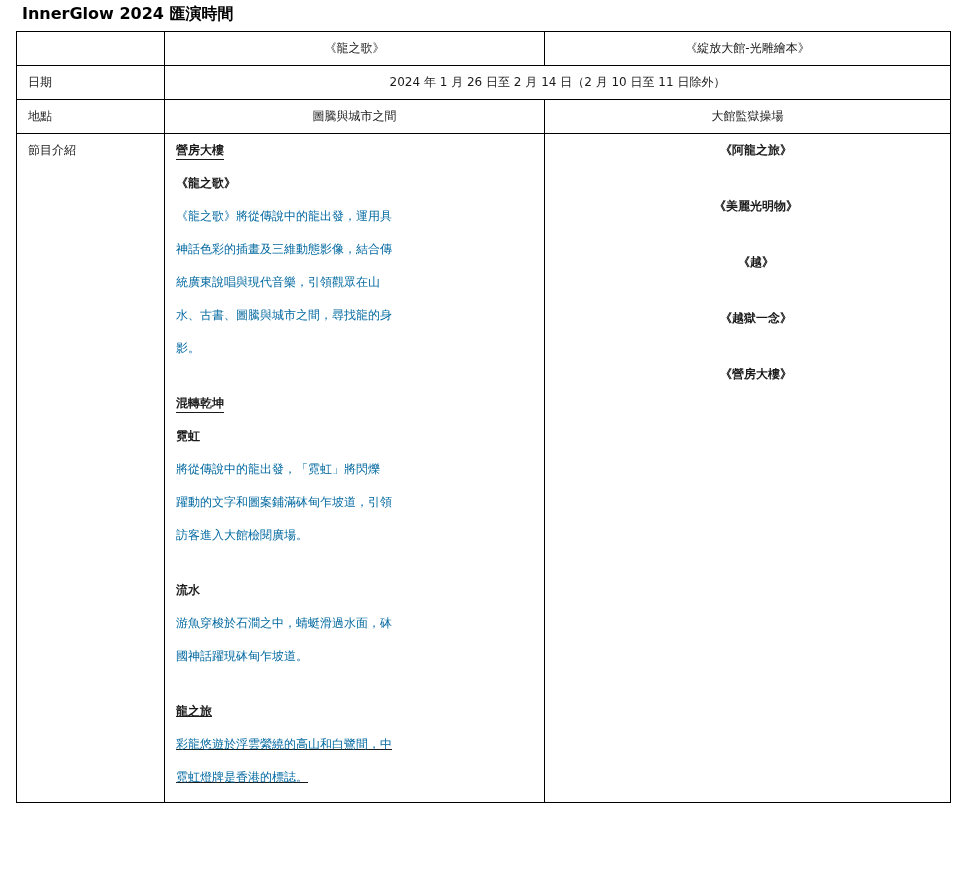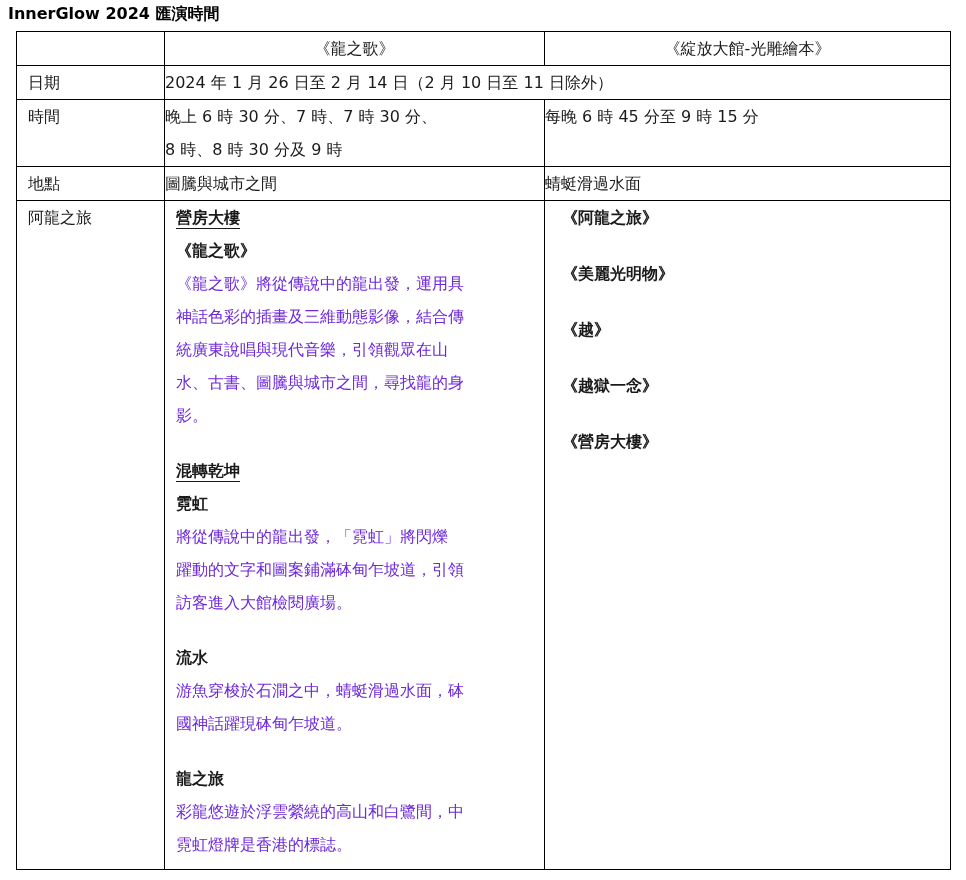--- a/index.html
+++ b/index.html
@@ -2,59 +2,59 @@
 <html><head>
   <meta charset="utf-8">
   <style>
     html, body { margin: 0; padding: 0; background: #ffffff; }
     body {
       width: 966px; height: 880px; position: relative; overflow: hidden;
       font-family: "DejaVu Sans", "Liberation Sans", sans-serif;
       color: #1a1a1a;
     }
     .title {
-      position: absolute; left: 8px; top: 4px;
+      position: absolute; left: 22px; top: 4px;
       font-size: 16px; font-weight: bold; color: #000;
       font-family: "DejaVu Sans", "Liberation Sans", sans-serif;
       letter-spacing: 0px;
     }
     table.sched {
       position: absolute; left: 16px; top: 31px;
       border-collapse: collapse;
       table-layout: fixed;
       width: 934px;
     }
     table.sched td {
       border: 1.5px solid #000;
       vertical-align: top;
       padding: 0;
-      font-size: 16px;
+      font-size: 12px;
       line-height: 33px;
     }
     col.c1 { width: 148px; }
     col.c2 { width: 380px; }
     col.c3 { width: 406px; }
     .lbl { padding-left: 11px !important; }
-    .center { text-align: left; }
+    .center { text-align: center; }
     .hdr { height: 33px; text-align: center; font-weight: normal; }
     .r-date td { height: 33px; }
     .r-time td { height: 65px; }
     .r-loc td { height: 33px; }
     .r-prog td { height: 665px; }
     .prog-left { padding-left: 11px !important; padding-right: 10px !important; }
     .prog-right { padding-left: 17px !important; }
     .sec-title {
       font-weight: bold; text-decoration: underline; text-underline-offset: 5px;
       display: block; margin-top: 0;
     }
     .item-title { font-weight: bold; display: block; }
-    .item-desc { display: block; color: #6d28d9; }
+    .item-desc { display: block; color: #0369a1; }
     .block { margin-bottom: 22px; }
-    .block:last-child { margin-bottom: 8px; }
-    .right-item { font-weight: bold; display: block; line-height: 33px; margin-bottom: 23px; }
+    .block:last-child { margin-bottom: 8px; text-decoration: underline; }
+    .right-item { font-weight: bold; display: block; line-height: 33px; margin-bottom: 23px; text-align: center; }
     .right-item:first-child { margin-top: 0; }
     .line { display: block; }
   </style>
 </head>
 <body>
 
 <div class="title">InnerGlow 2024 匯演時間</div>
 
 <table class="sched">
   <colgroup>
@@ -65,35 +65,27 @@
   <tbody>
       <tr class="r-head">
     <td class="hdr"></td>
     <td class="hdr">《龍之歌》</td>
     <td class="hdr">《綻放大館-光雕繪本》</td>
   </tr>
   <tr class="r-date">
     <td class="lbl">日期</td>
     <td class="center" colspan="2">2024 年 1 月 26 日至 2 月 14 日（2 月 10 日至 11 日除外）</td>
   </tr>
-  <tr class="r-time">
-    <td class="lbl">時間</td>
-    <td class="center">
-      <span class="line">晚上 6 時 30 分、7 時、7 時 30 分、</span>
-      <span class="line">8 時、8 時 30 分及 9 時</span>
-    </td>
-    <td class="center">每晚 6 時 45 分至 9 時 15 分</td>
-  </tr>
   <tr class="r-loc">
     <td class="lbl">地點</td>
     <td class="center">圖騰與城市之間</td>
-    <td class="center">蜻蜓滑過水面</td>
+    <td class="center">大館監獄操場</td>
   </tr>
   <tr class="r-prog">
-    <td class="lbl">阿龍之旅</td>
+    <td class="lbl">節目介紹</td>
     <td class="prog-left">
 
       <div class="block">
         <span class="sec-title">營房大樓</span>
         <span class="item-title">《龍之歌》</span>
         <span class="item-desc">《龍之歌》將從傳說中的龍出發，運用具</span>
         <span class="item-desc">神話色彩的插畫及三維動態影像，結合傳</span>
         <span class="item-desc">統廣東說唱與現代音樂，引領觀眾在山</span>
         <span class="item-desc">水、古書、圖騰與城市之間，尋找龍的身</span>
         <span class="item-desc">影。</span>

